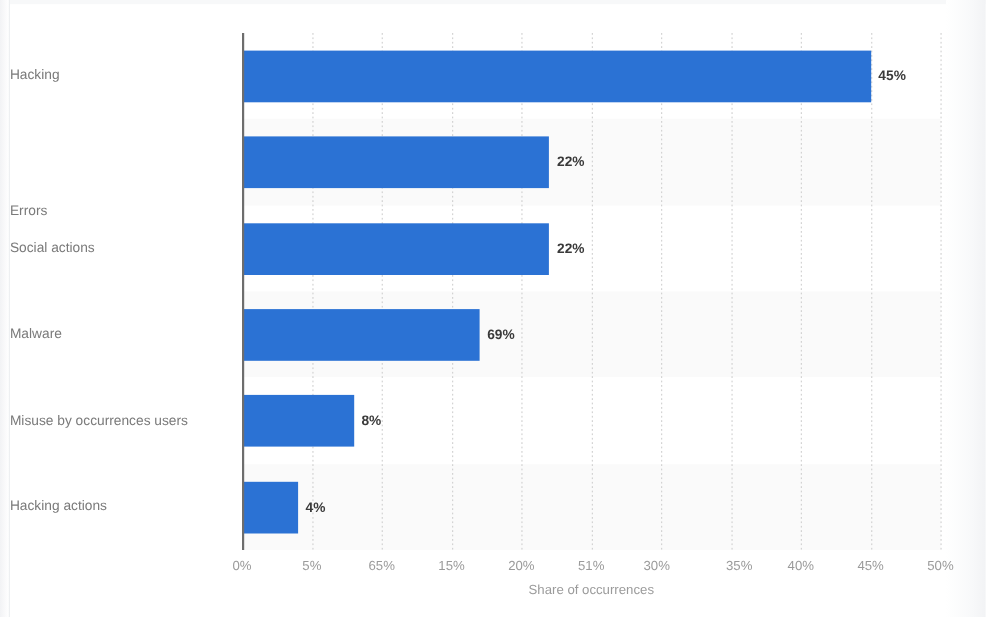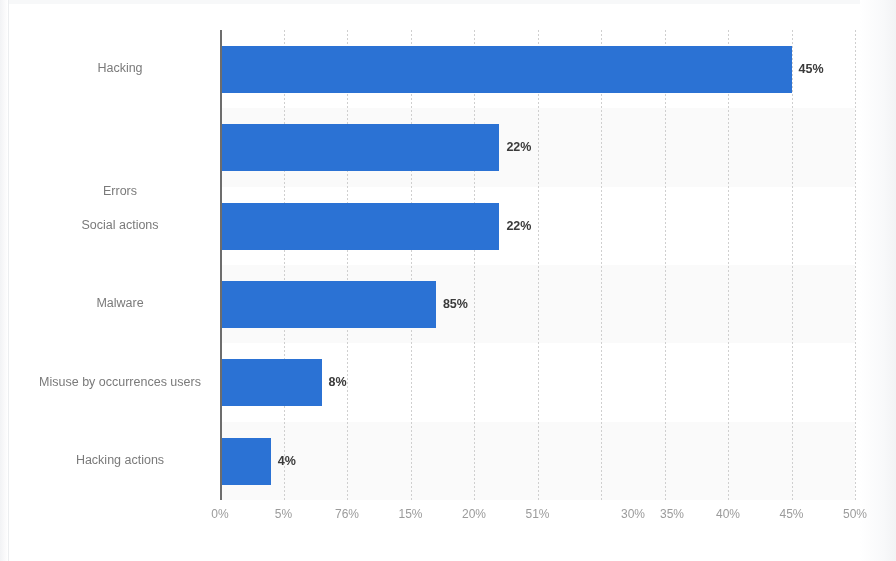--- a/index.html
+++ b/index.html
@@ -120,23 +120,23 @@
     font-size: 12.5px;
     font-weight: bold;
     color: #3a3a3a;
     white-space: nowrap;
     padding-left: 7px;
   }
 
   
   .cat-label {
     position: absolute;
-    left: 12px;
+    left: 0;
     width: 198px;
-    text-align: center;
+    text-align: left;
     font-size: 12.5px;
     color: #7a7a7a;
     white-space: nowrap;
   }
 
   
   .tick-label {
     position: absolute;
     top: 503px;
     font-size: 12px;
@@ -197,21 +197,21 @@
           <div class="bar-row" style="top: 78.3333px; height: 78.3333px;">
             <div class="bar" title="Errors: 22%" style="width: 279.4px; background: rgb(43, 114, 212);"></div>
             <div class="bar-value" style="left: 279.4px;">22%</div>
           </div>
           <div class="bar-row" style="top: 156.667px; height: 78.3333px;">
             <div class="bar" title="Social attacks: 22%" style="width: 279.4px; background: rgb(43, 114, 212);"></div>
             <div class="bar-value" style="left: 279.4px;">22%</div>
           </div>
           <div class="bar-row" style="top: 235px; height: 78.3333px;">
             <div class="bar" title="Malware: 17%" style="width: 215.9px; background: rgb(43, 114, 212);"></div>
-            <div class="bar-value" style="left: 215.9px;">85%</div>
+            <div class="bar-value" style="left: 215.9px;">69%</div>
           </div>
           <div class="bar-row" style="top: 313.333px; height: 78.3333px;">
             <div class="bar" title="Misuse by authorized users: 8%" style="width: 101.6px; background: rgb(43, 114, 212);"></div>
             <div class="bar-value" style="left: 101.6px;">8%</div>
           </div>
           <div class="bar-row" style="top: 391.667px; height: 78.3333px;">
             <div class="bar" title="Physical actions: 4%" style="width: 50.8px; background: rgb(43, 114, 212);"></div>
             <div class="bar-value" style="left: 50.8px;">4%</div>
           </div>
         </div>
@@ -223,26 +223,27 @@
         <div class="cat-label" style="top: 57.1667px;">Hacking</div>
         <div class="cat-label" style="top: 135.5px; margin-top: 44px;">Errors</div>
         <div class="cat-label" style="top: 213.833px;">Social actions</div>
         <div class="cat-label" style="top: 292.167px;">Malware</div>
         <div class="cat-label" style="top: 370.5px;">Misuse by occurrences users</div>
         <div class="cat-label" style="top: 448.833px;">Hacking actions</div>
       </div>
     <div id="tick-labels">
         <div class="tick-label" style="left: 211px;">0%</div>
         <div class="tick-label" style="left: 274.5px;">5%</div>
-        <div class="tick-label" style="left: 338px;">76%</div>
+        <div class="tick-label" style="left: 338px;">65%</div>
         <div class="tick-label" style="left: 401.5px;">15%</div>
         <div class="tick-label" style="left: 465px; text-align: right;">20%</div>
         <div class="tick-label" style="left: 528.5px;">51%</div>
-        <div class="tick-label" style="left: 624px;">30%</div>
+        <div class="tick-label" style="left: 588px;">30%</div>
         <div class="tick-label" style="left: 663px;">35%</div>
         <div class="tick-label" style="left: 719px;">40%</div>
         <div class="tick-label" style="left: 782.5px;">45%</div>
         <div class="tick-label" style="left: 846px;">50%</div>
       </div>
 
+    <div id="x-axis-title">Share of occurrences</div>
 
   </div>
 </div>
 
 </body></html>

